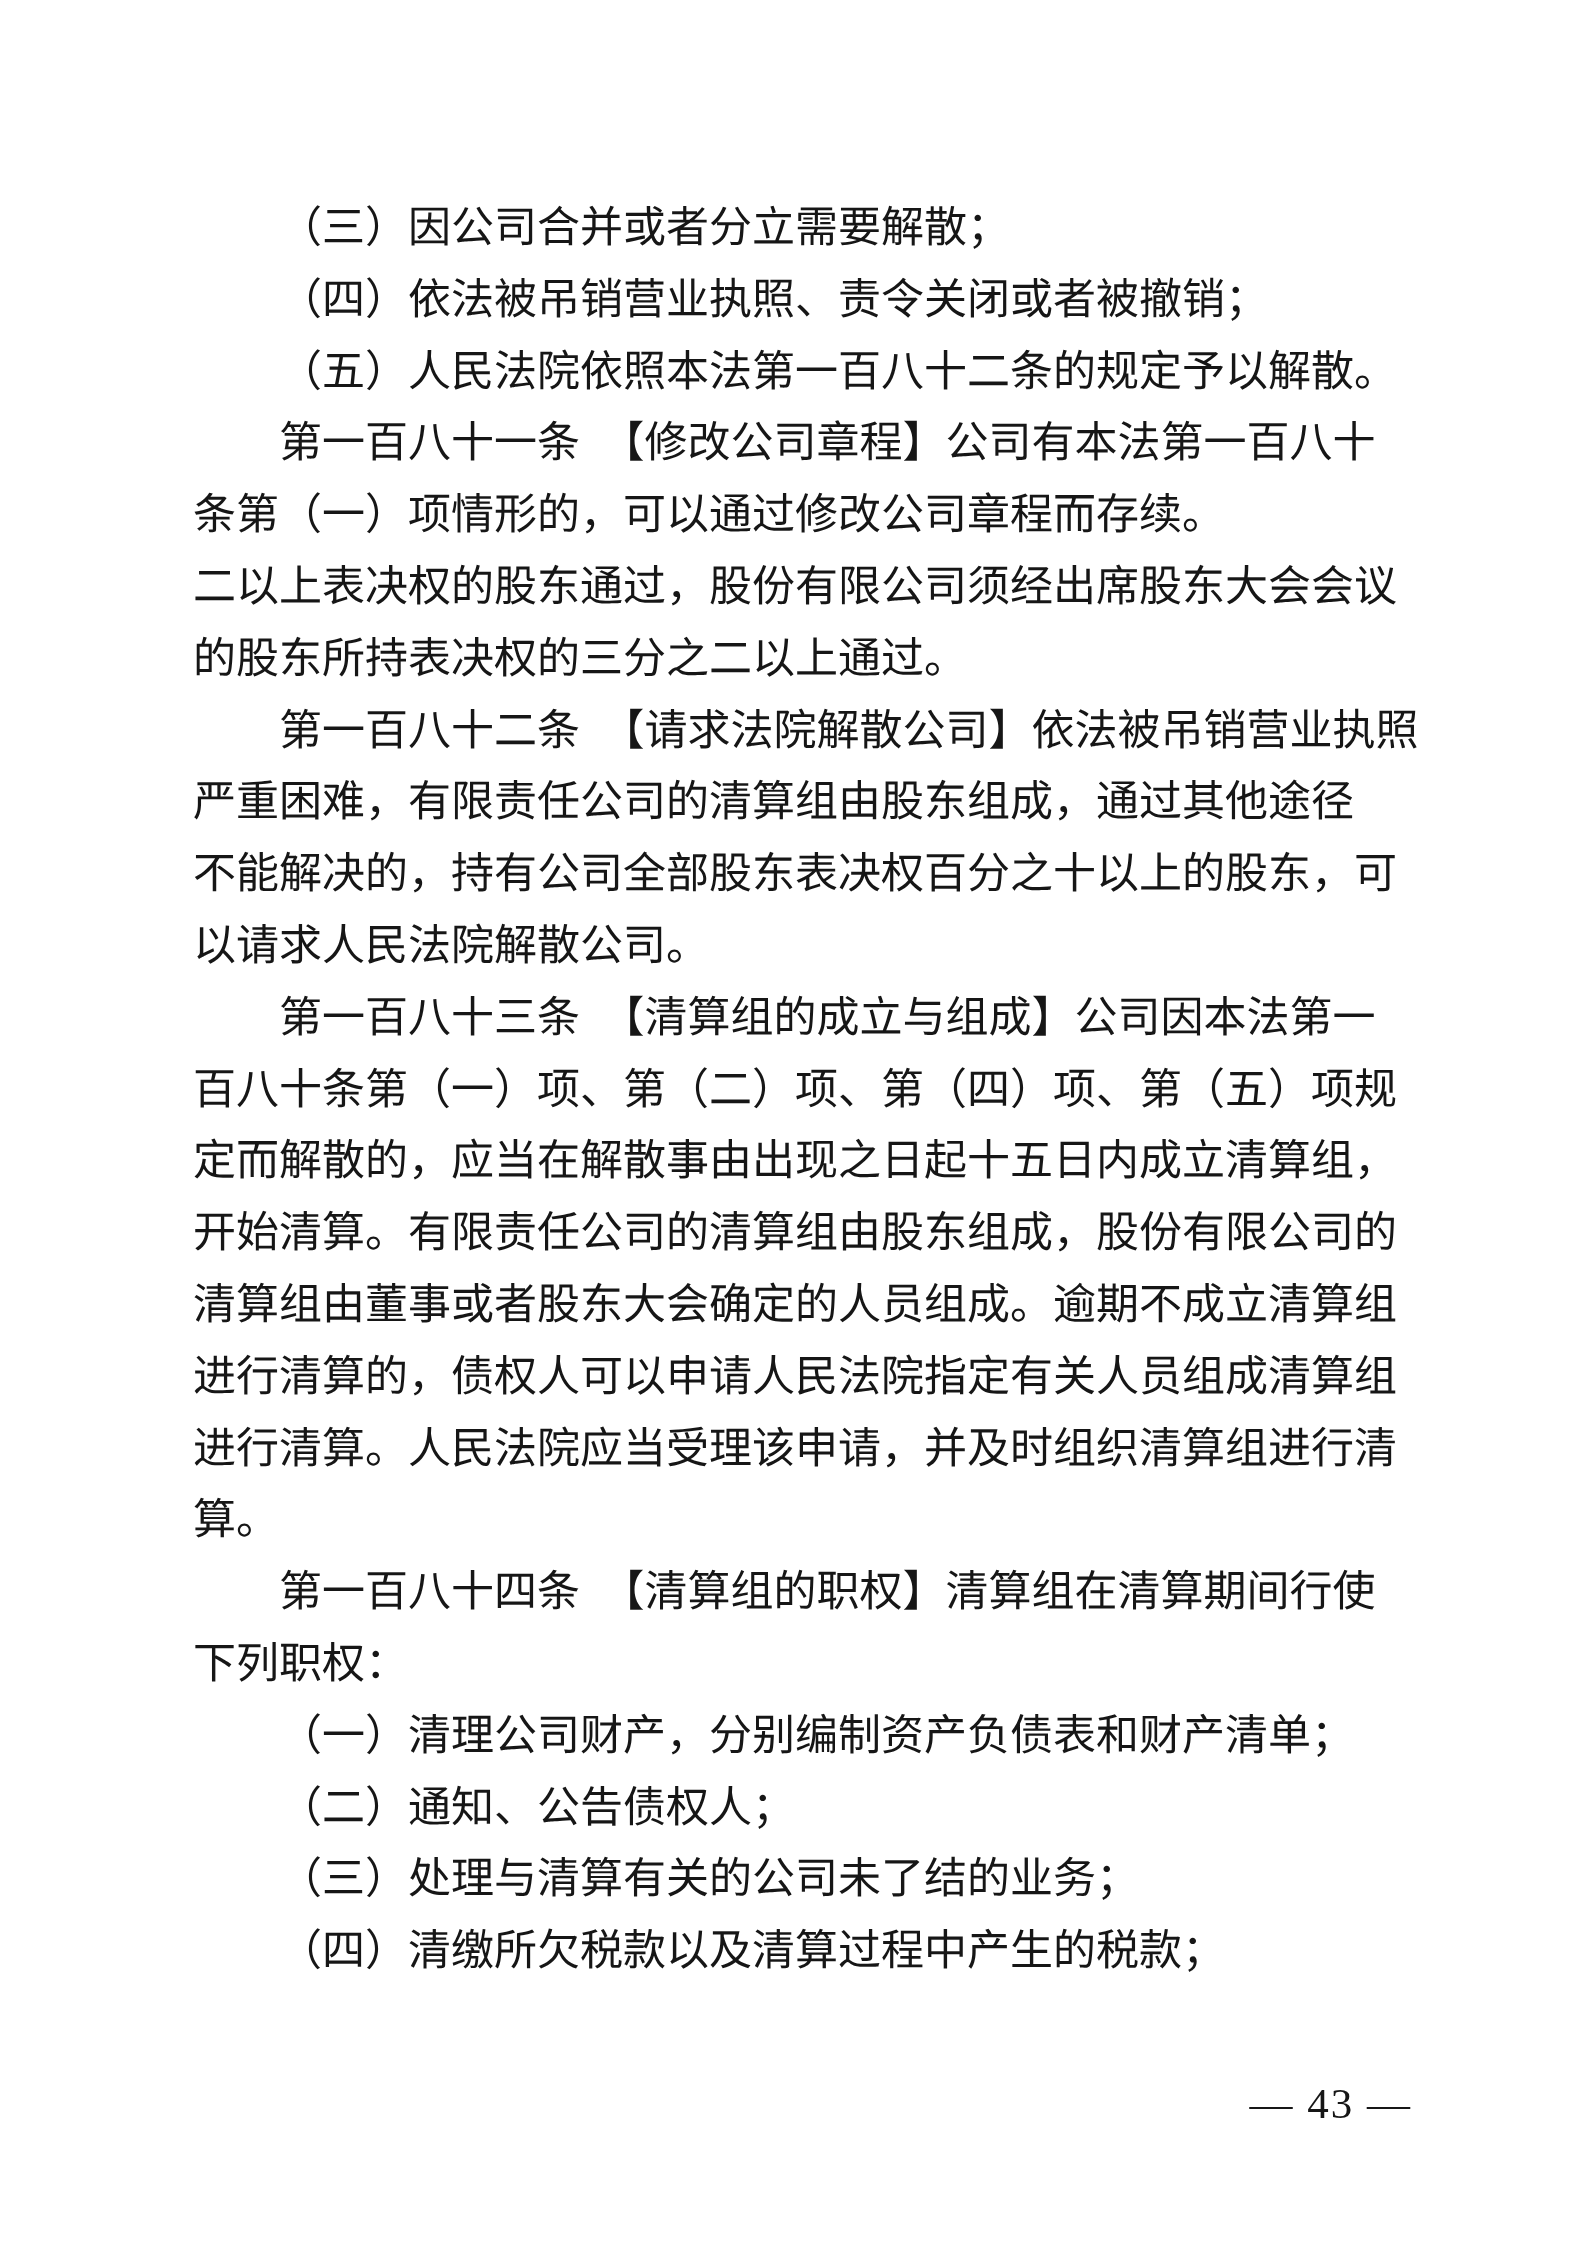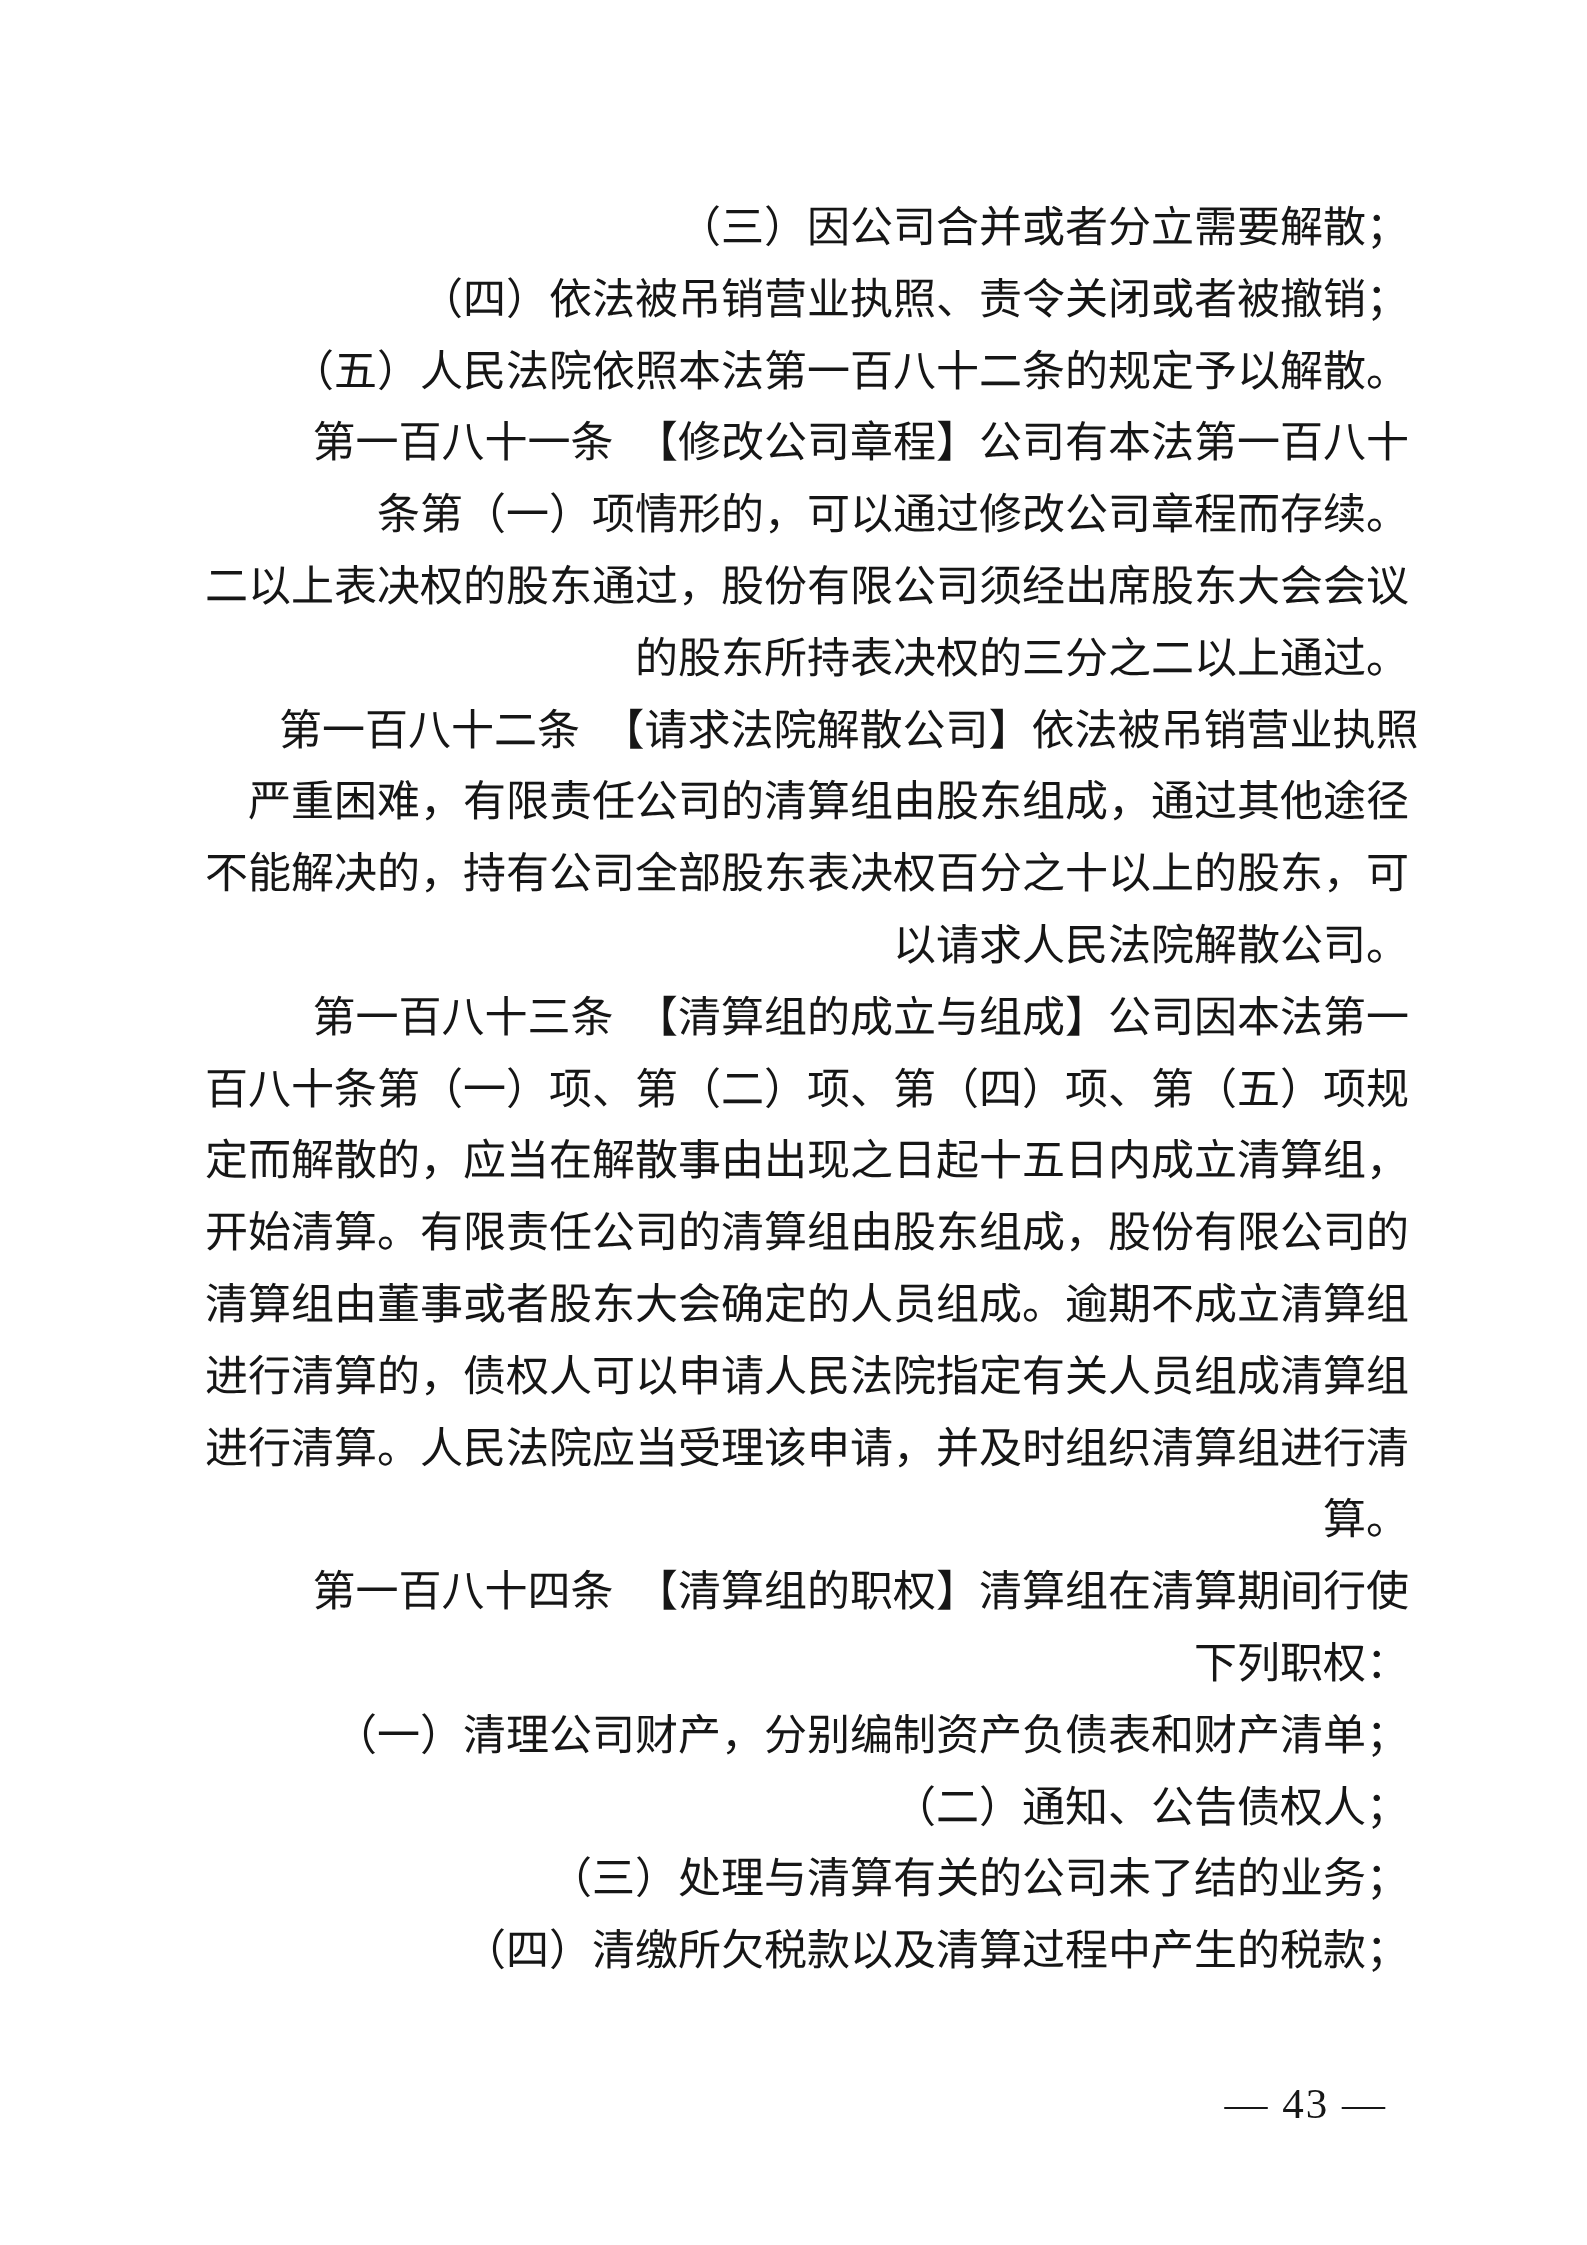--- a/index.html
+++ b/index.html
@@ -22,29 +22,28 @@
     top: 192px;
     width: 1216px;
   }
   .line {
     font-size: 43px;
     line-height: 71.8px;
     height: 71.8px;
     letter-spacing: 0;
     white-space: pre;
     font-weight: 400;
-    text-align: right;
   }
   .line.indent {
     padding-left: 86px;
   }
   .page-number {
     position: absolute;
     top: 2078px;
-    right: 200px;
+    right: 175px;
     font-size: 43px;
     line-height: 52px;
     letter-spacing: 2px;
     color: #161616;
   }
 </style>
 </head>
 <body>
 
 <div class="page">

